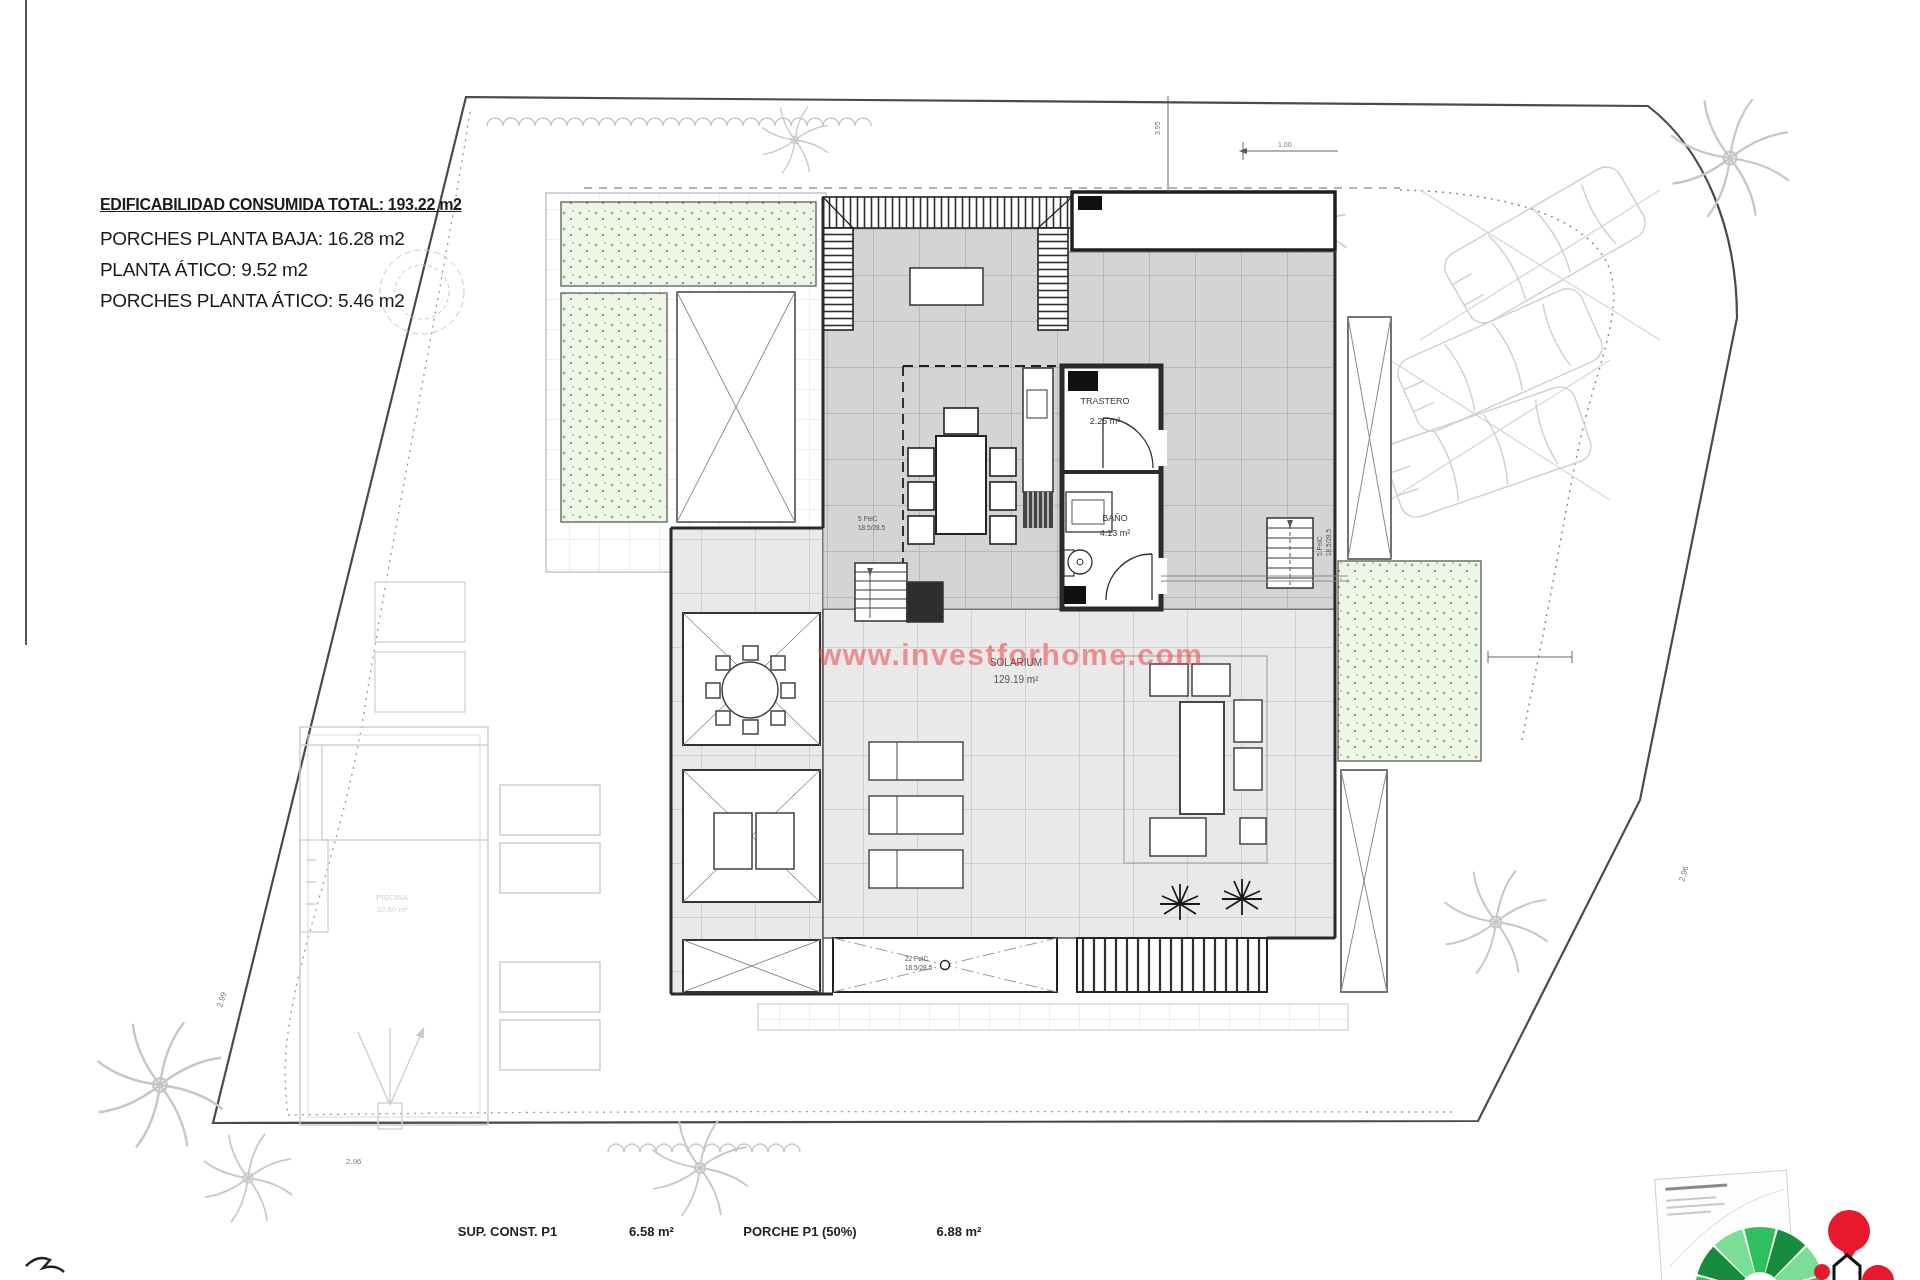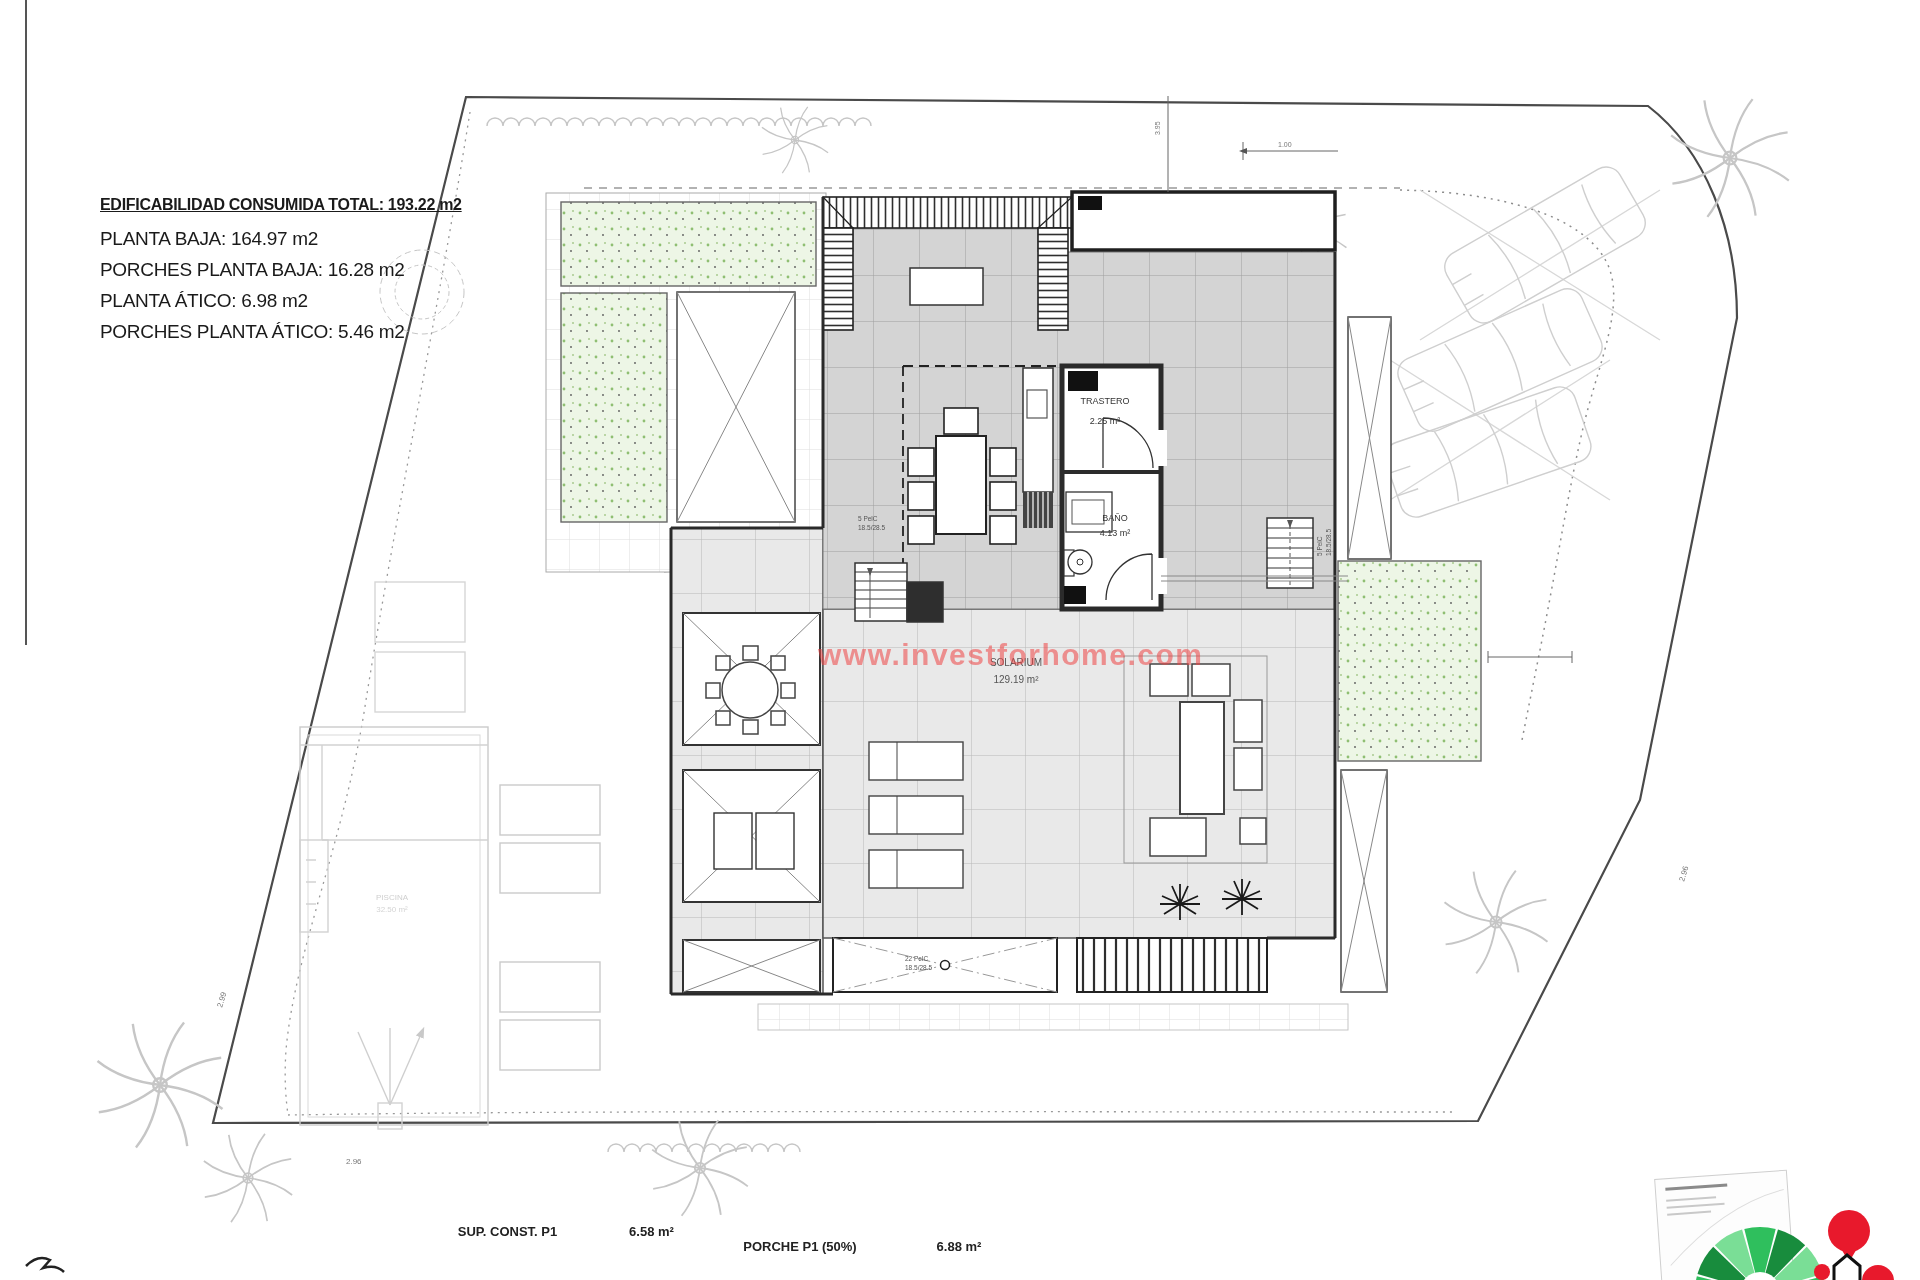--- a/index.html
+++ b/index.html
@@ -7,21 +7,21 @@
           font-family:"Liberation Sans",sans-serif;}
   .plan-svg{position:absolute;left:0;top:0;}
   .info{position:absolute;left:100px;top:196px;color:#1a1a1a;letter-spacing:-0.3px;}
   .info-title{font-size:16px;font-weight:bold;text-decoration:underline;margin-bottom:9px;}
   .info-line{font-size:19px;line-height:31px;}
   .watermark{position:absolute;left:818px;top:638px;font-size:30px;font-weight:bold;
              color:#ef4444;opacity:.55;letter-spacing:1.5px;}
   .sumtab{position:absolute;left:445px;top:1224px;display:flex;gap:16px;text-align:center;
           font-size:13px;font-weight:bold;color:#222;}
   .sumcol{display:flex;gap:19px;}
-  .sumcol .c1{width:125px;} .sumcol .c2{width:140px;margin-top:15px;}
+  .sumcol .c1{width:125px;} .sumcol .c2{width:140px;}
   svg text{font-family:"Liberation Sans",sans-serif;}
 </style>
 </head>
 <body>
 
 <div class="canvas">
 
 <svg class="plan-svg" width="1920" height="1280" viewBox="0 0 1920 1280">
   <defs>
     <pattern id="tileDark" width="46" height="46" patternUnits="userSpaceOnUse">
@@ -330,23 +330,22 @@
     <circle cx="1849" cy="1231" r="21" fill="#e8192c"></circle>
     <path d="M1840,1247 L1858,1247 L1849,1262 Z" fill="#e8192c"></path>
     <circle cx="1822" cy="1272" r="8" fill="#e8192c"></circle>
     <circle cx="1878" cy="1281" r="16" fill="#e8192c"></circle>
     <path d="M1834,1280 V1266 L1847,1255 L1860,1266 V1280" fill="#fff" stroke="#111" stroke-width="3"></path>
   </g>
 </svg>
 
 <div class="info">
   <div class="info-title">EDIFICABILIDAD CONSUMIDA TOTAL: 193.22 m2</div>
-  <div class="info-line">PLANTA BAJA: 164.97 m2</div>
   <div class="info-line">PORCHES PLANTA BAJA: 16.28 m2</div>
-  <div class="info-line">PLANTA ÁTICO: 6.98 m2</div>
+  <div class="info-line">PLANTA ÁTICO: 9.52 m2</div>
   <div class="info-line">PORCHES PLANTA ÁTICO: 5.46 m2</div>
 </div>
 
 <div class="watermark">www.investforhome.com</div>
 
 <div class="sumtab">
   <div class="sumcol">
     <div class="c1">SUP. CONST. P1</div>
     <div class="c1">6.58 m²</div>
   </div>

